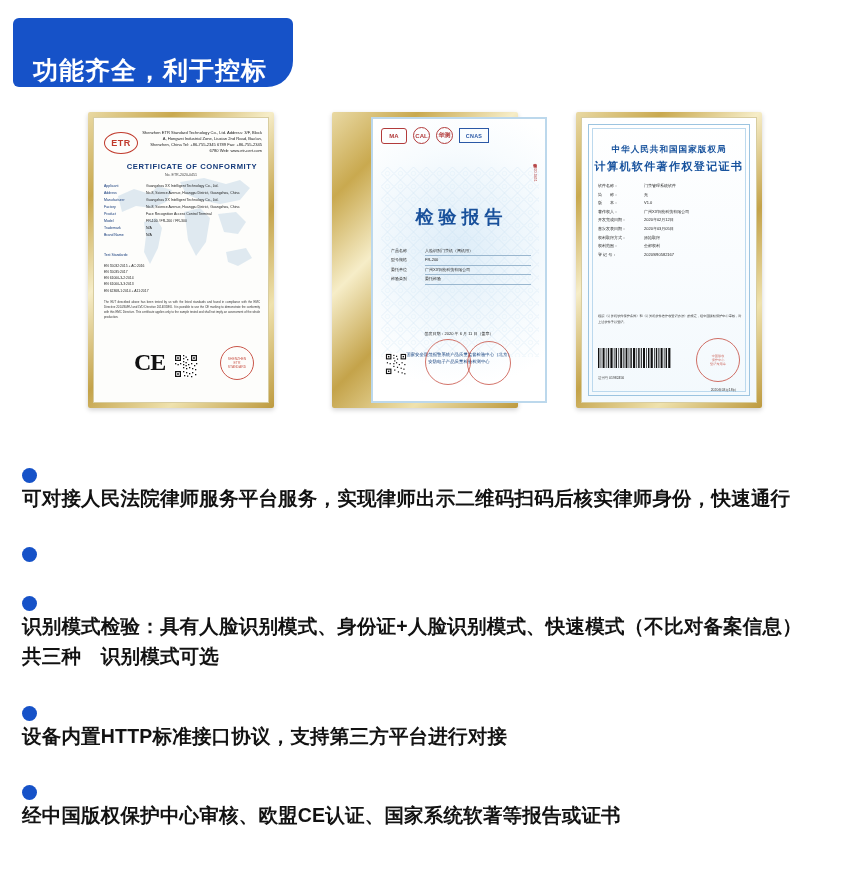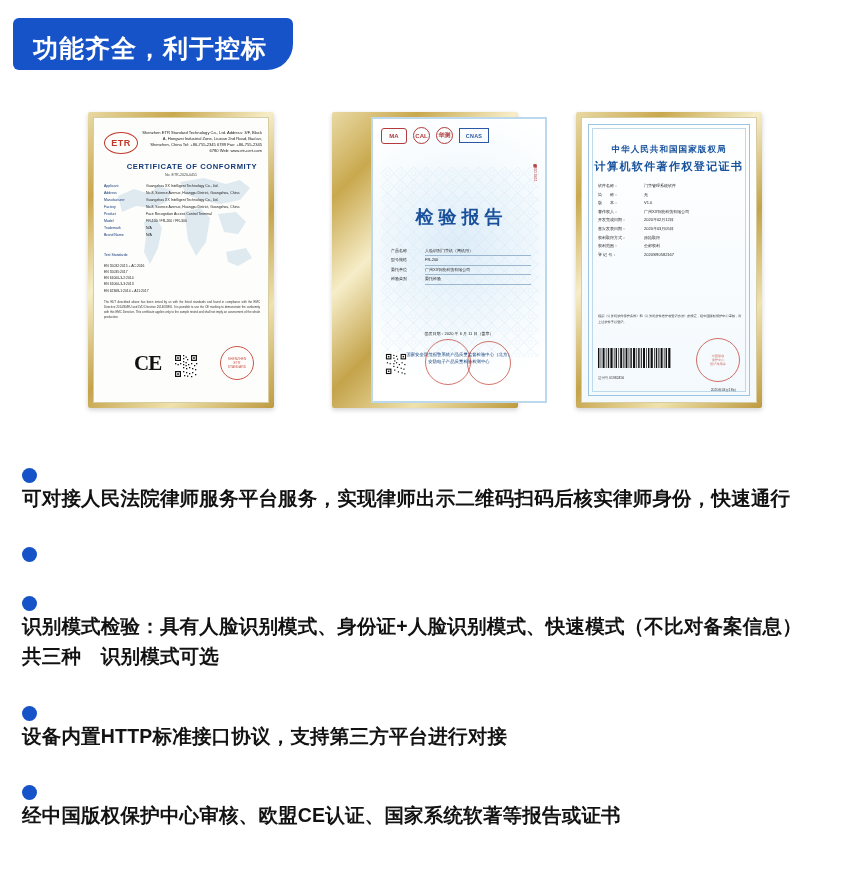--- a/index.html
+++ b/index.html
@@ -17,26 +17,26 @@
     height: 896px;
     background: #ffffff;
     overflow: hidden;
   }
 
   
   .header-badge {
     position: absolute;
     left: 13px;
     top: 18px;
-    height: 52px;
+    height: 69px;
     min-width: 272px;
     background: #1652c8;
     border-radius: 6px 6px 26px 6px;
     display: flex;
-    align-items: flex-start;
+    align-items: flex-end;
     padding: 14px 26px 0 20px;
   }
   .header-badge .title {
     color: #ffffff;
     font-size: 25px;
     font-weight: bold;
     letter-spacing: 1px;
     white-space: nowrap;
   }
 
@@ -155,21 +155,21 @@
     position: absolute;
     left: 10px; top: 182px; right: 8px;
     font-size: 2.9px;
     color: #333;
     line-height: 1.7;
     text-align: justify;
   }
   .c1 .ce-mark {
     position: absolute;
     left: 40px; bottom: 26px;
-    font-size: 21px;
+    font-size: 24px;
     color: #111;
     font-weight: bold;
     letter-spacing: -1px;
     font-family: "Liberation Serif", serif;
   }
   .c1 .qr {
     position: absolute;
     left: 80px; bottom: 24px;
     width: 24px; height: 24px;
   }

